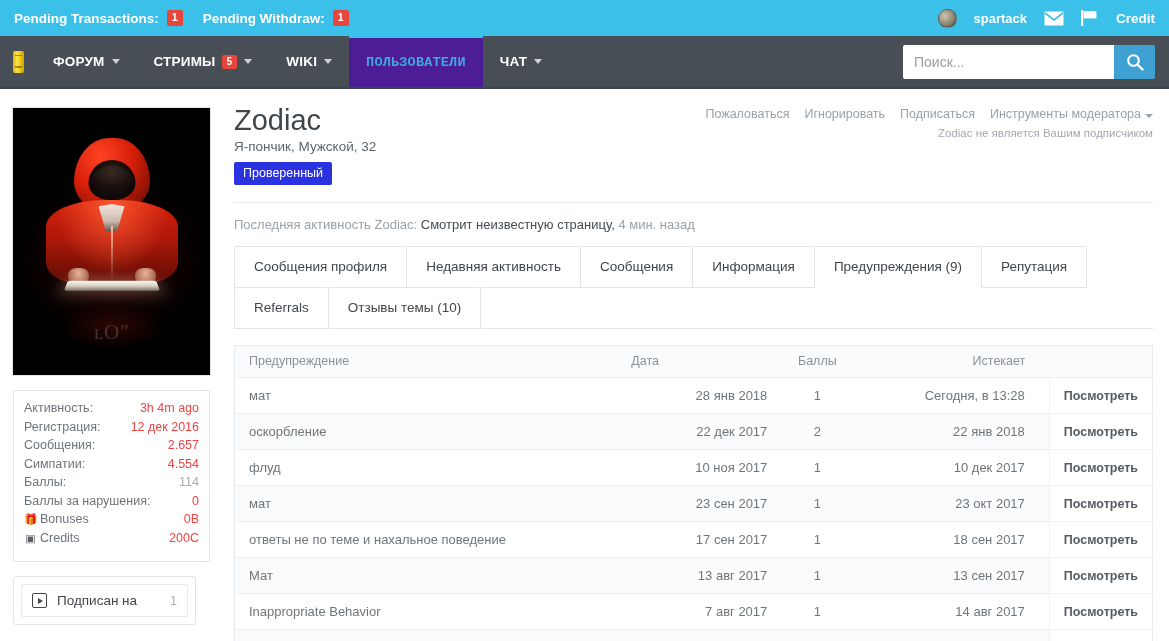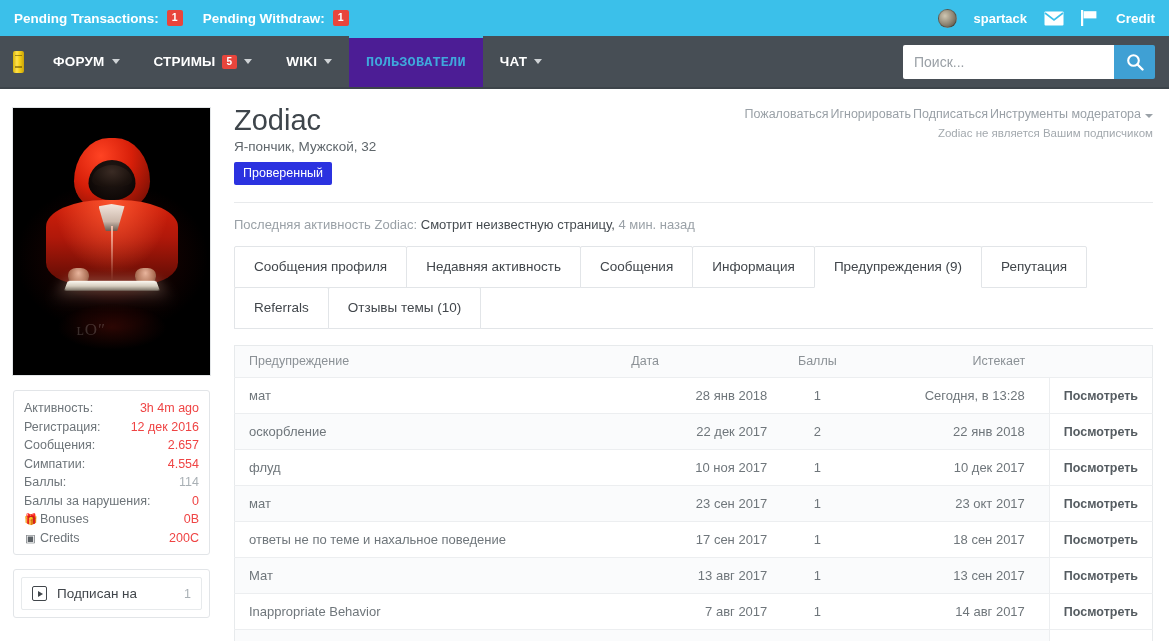--- a/index.html
+++ b/index.html
@@ -207,47 +207,47 @@
   }
   .av-reflect {
     position: absolute; left: 50%; top: 196px; width: 110px; height: 46px;
     transform: translateX(-50%);
     background: radial-gradient(ellipse at center, rgba(120,18,10,.35) 0%, rgba(0,0,0,0) 70%);
   }
   .av-logo-ghost {
     position: absolute; left: 50%; top: 212px; width: 70px; height: 26px;
     transform: translateX(-50%);
     color: rgba(160,150,145,.30);
-    font-size: 17px; text-align: left; letter-spacing: 1px;
+    font-size: 21px; text-align: center; letter-spacing: 1px;
     font-family: "Liberation Serif", serif;
   }
 
   .stats-box {
     margin-top: 15px;
     width: 197px;
     border: 1px solid #e2e5e8;
     border-radius: 3px;
-    padding: 8px 10px 7px 10px;
+    padding: 8px 10px 14px 10px;
     background: #fff;
   }
   .stat-row {
     display: flex; justify-content: space-between; align-items: baseline;
     font-size: 12.5px; line-height: 18.5px; color: #6d7479;
   }
   .stat-row .v { color: #ef4444; }
   .stat-row .v.muted { color: #a9b0b5; }
   .stat-row .k { white-space: nowrap; }
   .stat-ico {
     display: inline-block; width: 13px; text-align: center; margin-right: 3px; color: #5b6166;
     font-size: 11px;
   }
 
   .follow-box {
     margin-top: 14px;
-    width: 197px;
+    width: 183px;
     border: 1px solid #e2e5e8;
     border-radius: 3px;
     background: #fff;
     padding: 7px 7px;
   }
   .follow-inner {
     border: 1px solid #e7eaec;
     border-radius: 2px;
     display: flex; align-items: center;
     padding: 8px 10px;
@@ -281,21 +281,21 @@
   .profile-sub { font-size: 13.5px; color: #5f666b; margin-bottom: 8px; }
   .badge-verified {
     display: inline-block;
     background: #2B32E0; color: #fff;
     font-size: 12.5px; padding: 4px 9px 5px; border-radius: 2px;
     font-weight: normal;
   }
   .profile-actions {
     position: absolute; right: 0; top: 4px; text-align: right;
   }
-  .action-links { display: flex; gap: 2px; align-items: center; justify-content: flex-end; }
+  .action-links { display: flex; gap: 15px; align-items: center; justify-content: flex-end; }
   .action-link { color: #9aa1a7; font-size: 12.5px; cursor: pointer; }
   .caret-small {
     width: 0; height: 0; display: inline-block; margin-left: 4px;
     border-left: 4px solid transparent; border-right: 4px solid transparent;
     border-top: 4.5px solid #9aa1a7;
   }
   .follow-note { color: #a3a9ae; font-size: 11.5px; margin-top: 6px; }
 
   .last-activity {
     border-top: 1px solid #e8eaec;

